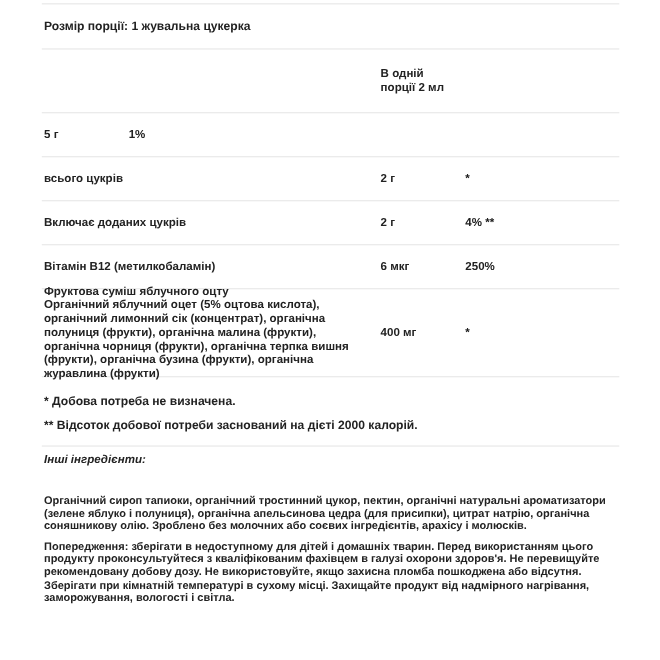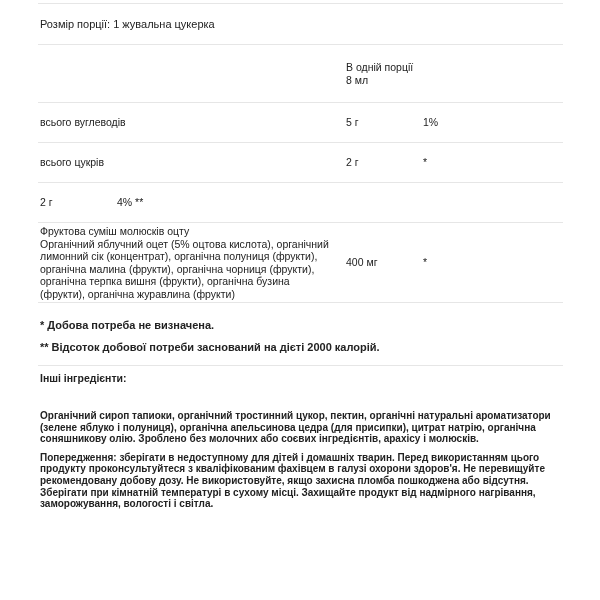--- a/index.html
+++ b/index.html
@@ -5,84 +5,89 @@
   * { margin:0; padding:0; box-sizing:border-box; }
   html,body { width:600px; height:600px; background:#fff; overflow:hidden; }
   body { font-family:"Liberation Sans", sans-serif; color:#222; }
 
   .panel { margin-left:38px; width:525px; }
   .top-divider { border-top:1px solid #e6e6e6; margin-top:3px; }
 
   .row {
     display:flex; align-items:center;
     border-bottom:1px solid #e6e6e6;
-    font-size:10.5px; font-weight:400; line-height:12.5px;
+    font-size:10.5px; font-weight:700; line-height:12.5px;
     padding-left:2px;
   }
   .row-serving   { height:41px; font-size:11px; }
   .row-servings  { height:33px; font-size:11px; }
   .row-header    { height:58px; }
   .row-data      { height:40px; }
   .row-blend     { height:80px; }
 
   .col-name   { width:306px; padding-right:10px; }
   .col-amount { width:77px;  padding-right:6px; }
   .col-dv     { flex:1; white-space:nowrap; }
 
   .blend-title { display:block; }
   .blend-detail{ display:block; }
 
   .footnotes { padding:17px 0 0 2px; height:63px; border-bottom:1px solid #e6e6e6; }
   .footnote  { font-size:11px; font-weight:700; line-height:11px; }
   .footnote + .footnote { margin-top:11px; }
 
   .bottom { padding:6px 0 0 2px; }
-  .bottom-title { font-size:10.5px; font-weight:700; line-height:12px; }
+  .bottom-title { font-size:10.5px; font-weight:700; line-height:12px;font-style:italic; }
   .para { font-size:10px; font-weight:700; line-height:11.6px; width:521px; }
   .para-ingredients { margin-top:26px; }
   .para-warnings    { margin-top:7px; }
 </style>
 </head>
 <body>
 
 <div class="panel">
   <div class="top-divider"></div>
 
   <div class="row row-serving">
     <span>Розмір порції: 1 жувальна цукерка</span>
   </div>
 
 
   <div class="row row-header">
     <span class="col-name"></span>
-    <span class="col-amount">В одній порції 8 мл</span>
+    <span class="col-amount">В одній порції 2 мл</span>
   </div>
 
 
   <div class="row row-data">
-    <span class="col-name">всього вуглеводів</span>
     <span class="col-amount">5 г</span>
     <span class="col-dv">1%</span>
   </div>
 
   <div class="row row-data">
     <span class="col-name">всього цукрів</span>
     <span class="col-amount">2 г</span>
     <span class="col-dv">*</span>
   </div>
 
   <div class="row row-data">
+    <span class="col-name">Включає доданих цукрів</span>
     <span class="col-amount">2 г</span>
     <span class="col-dv">4% **</span>
   </div>
 
+  <div class="row row-data">
+    <span class="col-name">Вітамін B12 (метилкобаламін)</span>
+    <span class="col-amount">6 мкг</span>
+    <span class="col-dv">250%</span>
+  </div>
 
   <div class="row row-blend">
     <span class="col-name">
-      <span class="blend-title">Фруктова суміш молюсків оцту</span>
+      <span class="blend-title">Фруктова суміш яблучного оцту</span>
       <span class="blend-detail">Органічний яблучний оцет (5% оцтова кислота), органічний лимонний сік (концентрат), органічна полуниця (фрукти), органічна малина (фрукти), органічна чорниця (фрукти), органічна терпка вишня (фрукти), органічна бузина (фрукти), органічна журавлина (фрукти)</span>
     </span>
     <span class="col-amount">400 мг</span>
     <span class="col-dv">*</span>
   </div>
 
   <div class="footnotes">
     <div class="footnote">* Добова потреба не визначена.</div>
     <div class="footnote">** Відсоток добової потреби заснований на дієті 2000 калорій.</div>
   </div>

